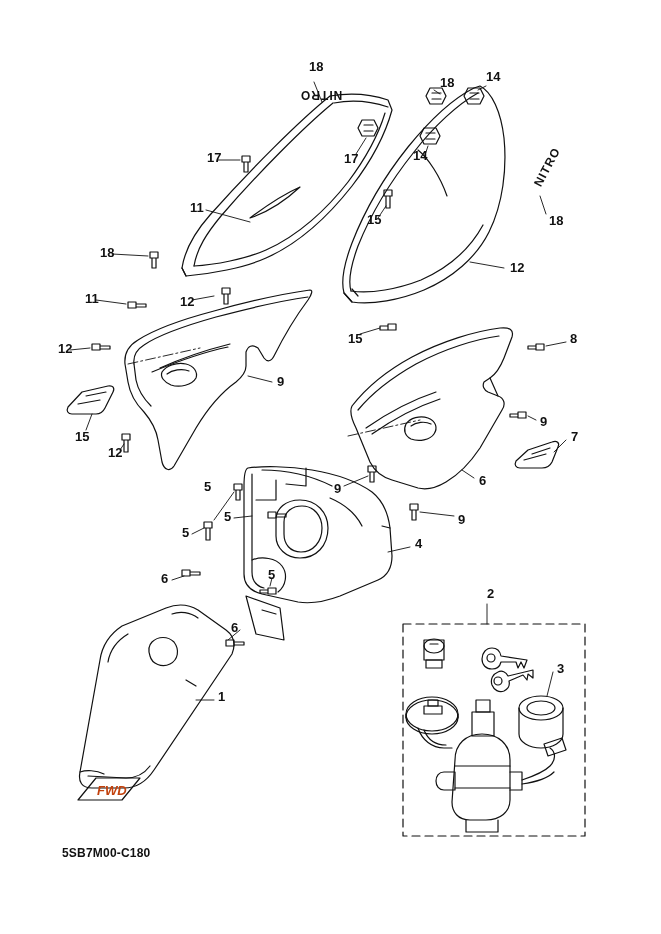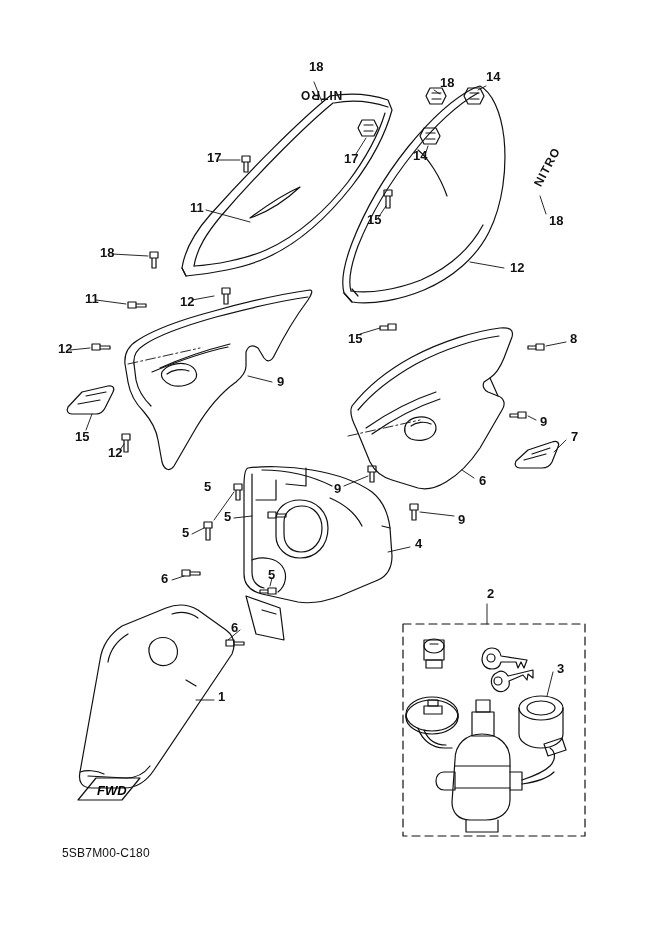--- a/index.html
+++ b/index.html
@@ -23,21 +23,21 @@
     color: #111111;
     white-space: nowrap;
     line-height: 1;
   }
   .partcode {
     position: absolute;
     left: 62px;
     top: 846px;
     font-family: "Liberation Sans", sans-serif;
     font-size: 12px;
-    font-weight: normal;
+    font-weight: bold;
     color: #111111;
     letter-spacing: 0.2px;
   }
   .brandmark {
     position: absolute;
     font-family: "Liberation Sans", sans-serif;
     font-size: 12px;
     font-weight: bold;
     color: #111111;
     letter-spacing: 1px;
@@ -54,21 +54,21 @@
     transform: rotate(-62deg);
   }
   .fwd-text {
     position: absolute;
     left: 97px;
     top: 783px;
     font-family: "Liberation Sans", sans-serif;
     font-size: 13px;
     font-weight: bold;
     font-style: italic;
-    color: #000000;
+    color: #c2410c;
   }
   svg.art {
     position: absolute;
     left: 0;
     top: 0;
     width: 661px;
     height: 934px;
   }
   svg.art * {
     vector-effect: non-scaling-stroke;

